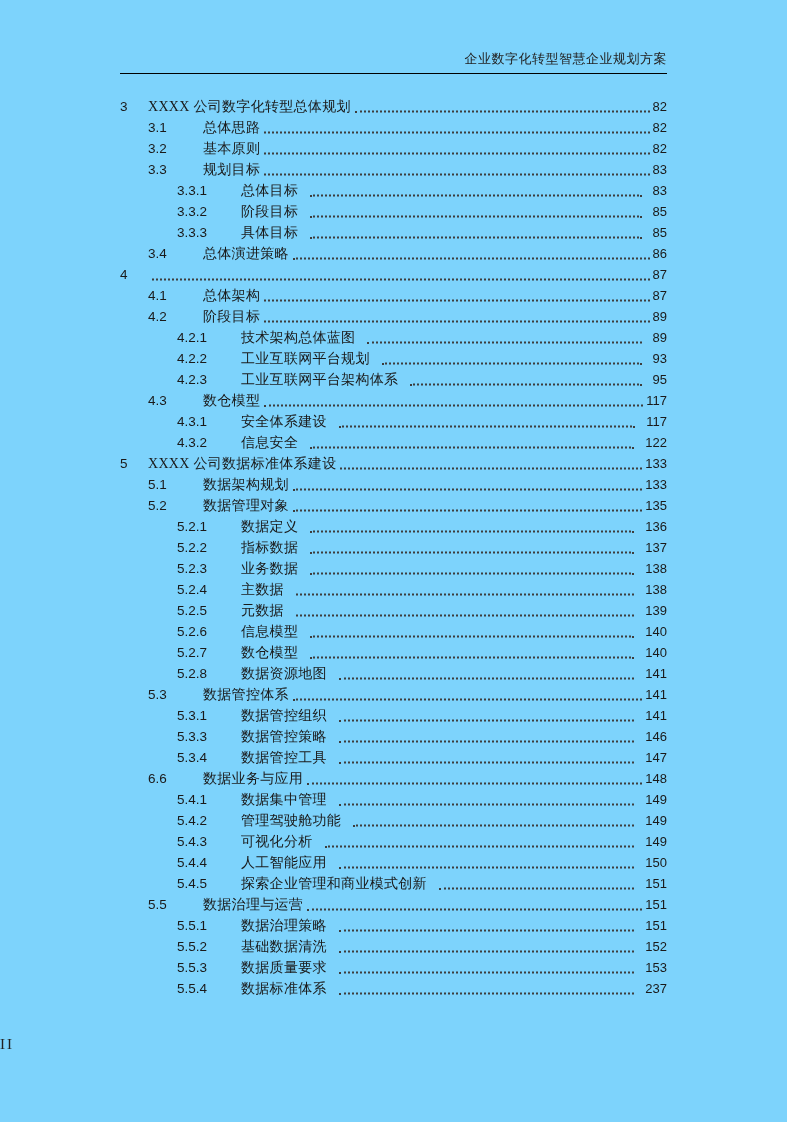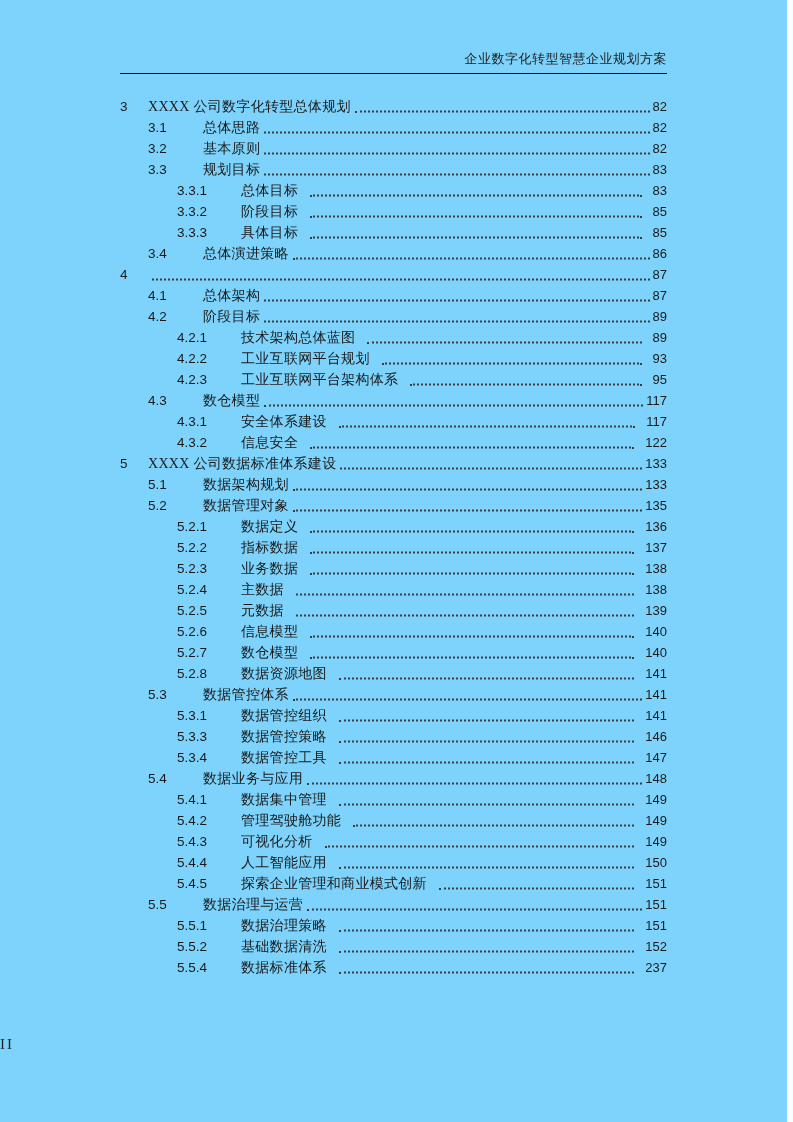--- a/index.html
+++ b/index.html
@@ -302,21 +302,21 @@
     </div>
 
     <div class="row l3">
       <span class="num">5.3.4</span>
       <span class="title">数据管控工具</span>
       <span class="leader"></span>
       <span class="pagenum">147</span>
     </div>
 
     <div class="row l2">
-      <span class="num">5.4</span>
+      <span class="num">6.6</span>
       <span class="title">数据业务与应用</span>
       <span class="leader"></span>
       <span class="pagenum">148</span>
     </div>
 
     <div class="row l3">
       <span class="num">5.4.1</span>
       <span class="title">数据集中管理</span>
       <span class="leader"></span>
       <span class="pagenum">149</span>
@@ -364,20 +364,26 @@
       <span class="pagenum">151</span>
     </div>
 
     <div class="row l3">
       <span class="num">5.5.2</span>
       <span class="title">基础数据清洗</span>
       <span class="leader"></span>
       <span class="pagenum">152</span>
     </div>
 
+    <div class="row l3">
+      <span class="num">5.5.3</span>
+      <span class="title">数据质量要求</span>
+      <span class="leader"></span>
+      <span class="pagenum">153</span>
+    </div>
 
     <div class="row l3">
       <span class="num">5.5.4</span>
       <span class="title">数据标准体系</span>
       <span class="leader"></span>
       <span class="pagenum">237</span>
     </div>
   </div>
 
   <div class="footer">

